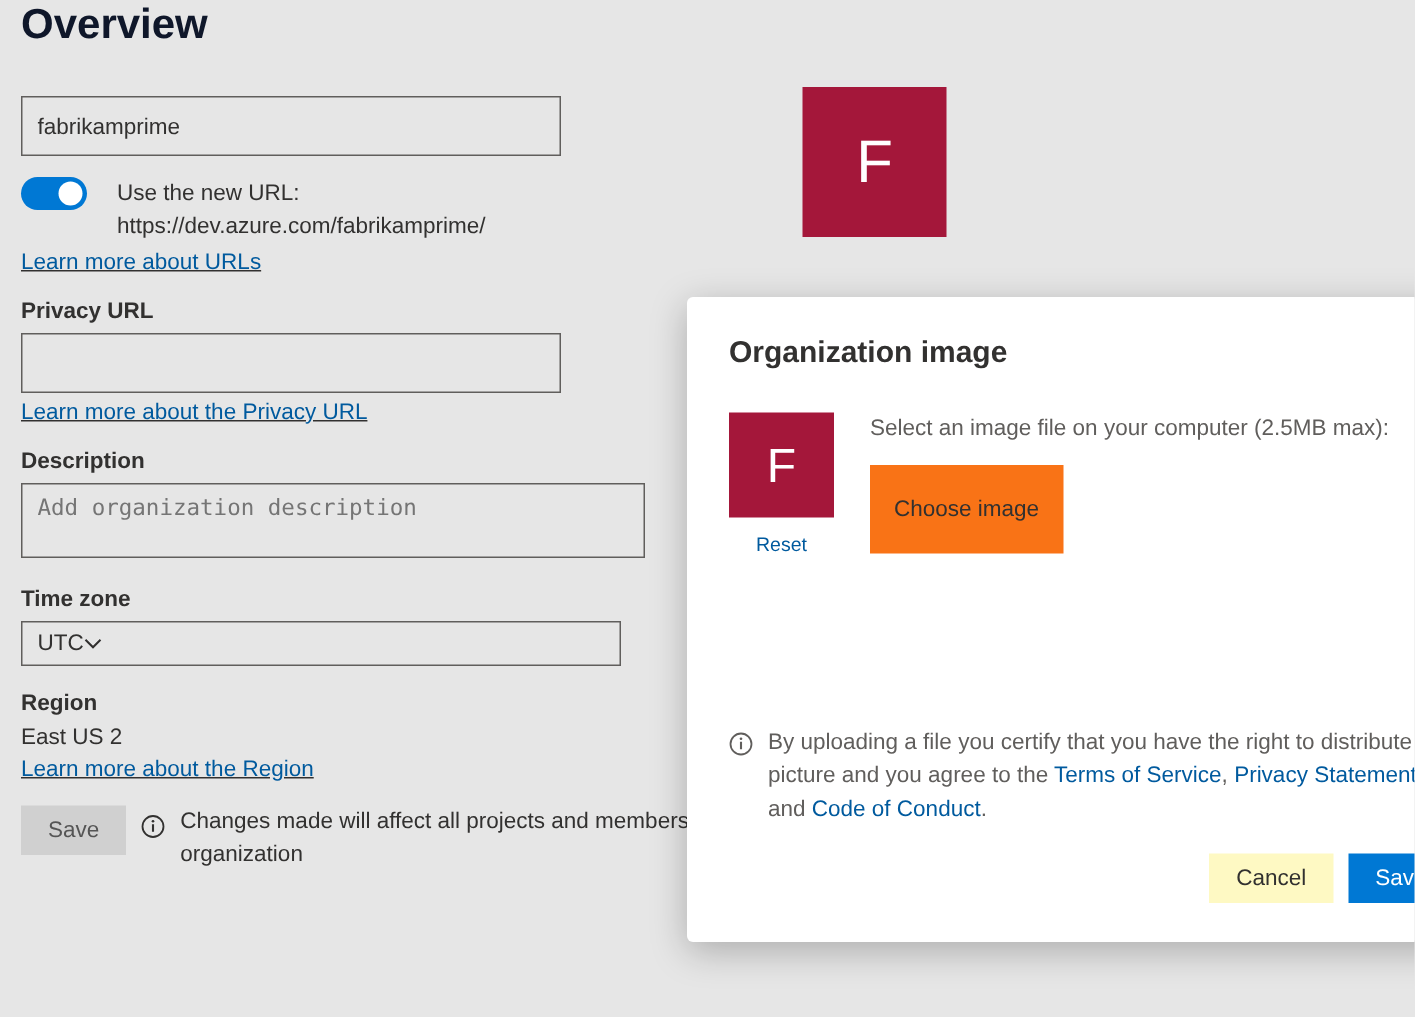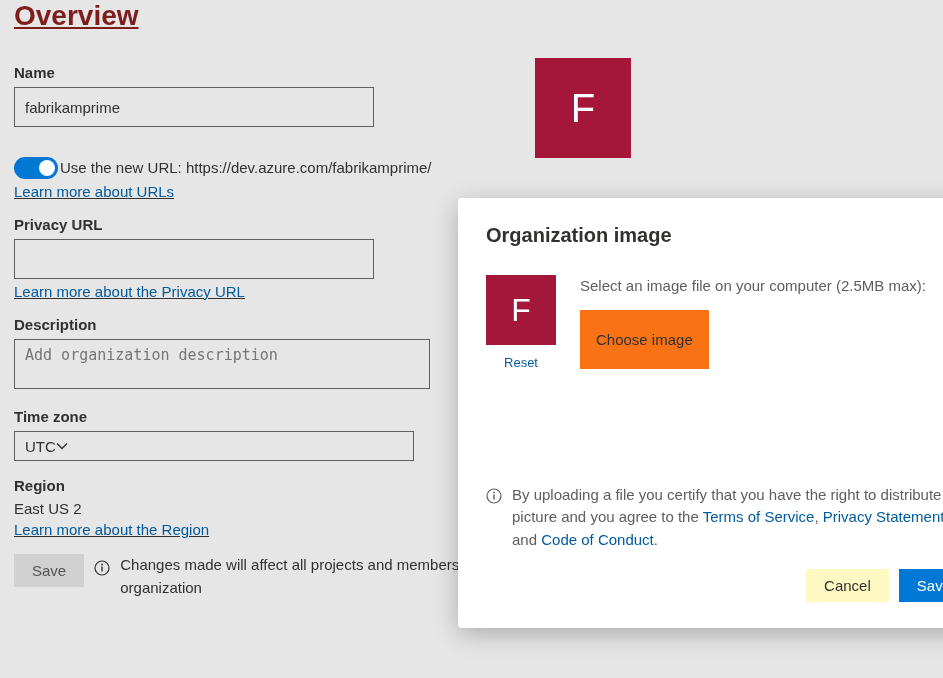--- a/index.html
+++ b/index.html
@@ -7,29 +7,29 @@
       font-family: "Segoe UI", -apple-system, sans-serif;
       background: #e6e6e6;
       width: 943px;
       height: 678px;
       position: relative;
       overflow: hidden;
       color: #323130;
       font-size: 14px;
     }
     .page { padding: 0 14px; }
-    h1 { font-size: 28px; font-weight: 700; margin-bottom: 32px; color: #7f1d1d; text-decoration: underline; }
+    h1 { font-size: 28px; font-weight: 700; margin-bottom: 32px; color: #0f172a; }
     .field-label { font-size: 15px; font-weight: 600; color: #323130; margin-bottom: 6px; margin-top: 16px; }
     .text-input {
       width: 360px; height: 32px; padding: 19px 10px;
       border: 1px solid #605e5c; background: #e6e6e6;
       font-size: 15px; color: #323130;
     }
     .text-input::placeholder { color: #605e5c; }
-    .toggle-row { display: flex; align-items: flex-start; gap: 2px; margin-top: 30px; width: 420px; }
+    .toggle-row { display: flex; align-items: flex-start; gap: 20px; margin-top: 14px; width: 420px; }
     .toggle {
       width: 44px; height: 22px; border-radius: 11px; background: #0078d4;
       position: relative; flex-shrink: 0; cursor: pointer;
     }
     .toggle::after {
       content: ""; position: absolute; right: 3px; top: 3px;
       width: 16px; height: 16px; border-radius: 50%; background: #fff;
     }
     .toggle-text { font-size: 15px; line-height: 1.45; color: #323130; }
     .link { color: #005a9e; cursor: pointer; font-size: 15px; }
@@ -102,21 +102,20 @@
       padding: 8px 18px; font-size: 15px; cursor: pointer;
     }
   </style>
 </head>
 <body>
 
 <div class="page">
 
   <h1>Overview</h1>
 
-  <div class="field-label">Name</div>
   <input class="text-input" value="fabrikamprime" style="">
 
   <div class="toggle-row">
     <div class="toggle"></div>
     <div class="toggle-text">Use the new URL: https://dev.azure.com/fabrikamprime/</div>
   </div>
   <div class="link-row"><span class="link">Learn more about URLs</span></div>
 
   <div class="field-label">Privacy URL</div>
   <input class="text-input" value="" style="">

